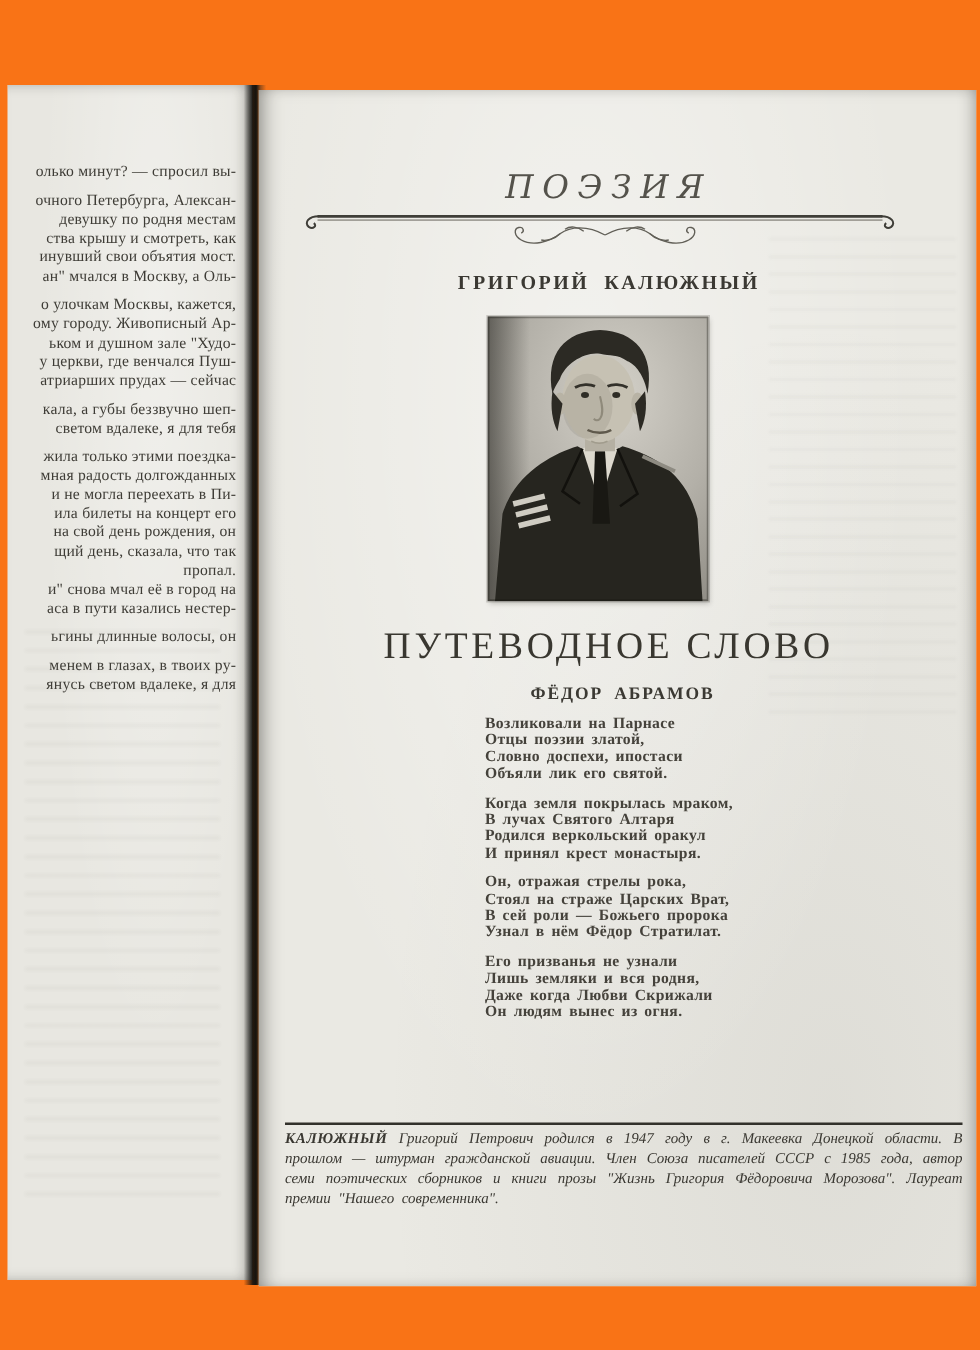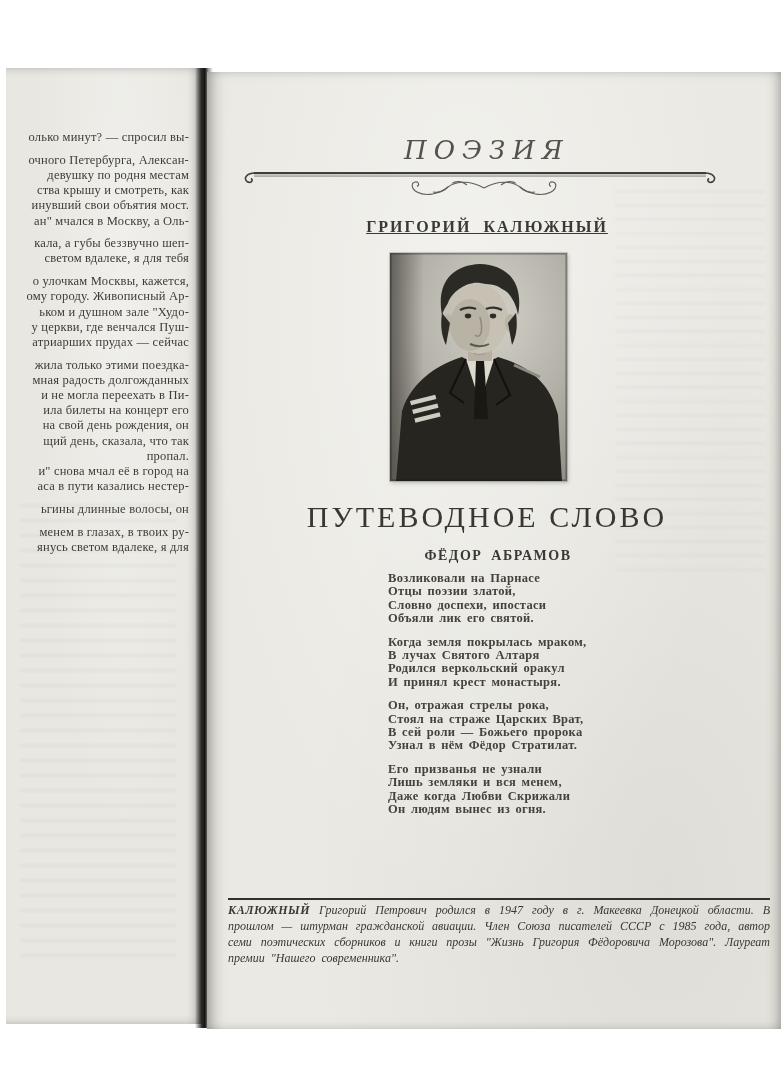--- a/index.html
+++ b/index.html
@@ -1,17 +1,17 @@
 <!DOCTYPE html>
 <html><head>
 <meta charset="utf-8">
 <style>
   html,body{margin:0;padding:0;background:#000;}
   body{width:784px;height:1080px;overflow:hidden;font-family:"Liberation Serif","DejaVu Serif",serif;}
-  .scan{position:relative;width:784px;height:1080px;background:#ffffff;overflow:hidden;}
+  .scan{position:relative;width:784px;height:1080px;background:#f97316;overflow:hidden;}
 
   
   .left-page{position:absolute;left:6px;top:68px;width:196px;height:956px;
     background:#e8e7e1;
     background-image:radial-gradient(ellipse at 60% 20%, rgba(255,255,255,.35) 0%, rgba(255,255,255,0) 55%);
     box-shadow:inset -7px 0 12px -4px rgba(25,24,20,.55);}
   .frag-col{position:absolute;top:62px;left:0;right:13px;text-align:right;
     font-size:12.5px;line-height:15.2px;color:#3e3c36;letter-spacing:.2px;}
   .frag{margin:0 0 7.5px 0;}
   .fline{display:block;white-space:nowrap;}
@@ -31,21 +31,21 @@
     background-image:radial-gradient(ellipse at 45% 25%, rgba(255,255,255,.4) 0%, rgba(255,255,255,0) 60%),
                      radial-gradient(ellipse at 80% 85%, rgba(120,118,108,.1) 0%, rgba(120,118,108,0) 55%);
     box-shadow:inset 10px 0 16px -8px rgba(25,24,20,.5), inset -9px 0 14px -9px rgba(25,24,20,.45);}
   .centered{position:absolute;left:0;width:560px;text-align:center;}
 
   .section-header{top:63px;font-style:italic;font-size:26px;letter-spacing:7px;
     color:#54524b;font-family:"DejaVu Serif","Liberation Serif",serif;}
   .rule-svg{position:absolute;left:34px;top:95px;}
   .flourish-svg{position:absolute;left:197px;top:106px;}
 
-  .author{top:146px;font-weight:bold;font-size:16px;letter-spacing:2px;word-spacing:6px;color:#3b3933;text-decoration:underline;}
+  .author{top:146px;font-weight:bold;font-size:16px;letter-spacing:2px;word-spacing:6px;color:#3b3933;}
 
   .photo{position:absolute;left:183px;top:181px;width:177px;height:228px;
     box-shadow:0 0 0 1px rgba(90,88,80,.25), 1px 2px 4px rgba(40,38,33,.25);}
   .photo svg{display:block;}
 
   .title{top:428px;margin:0;font-weight:normal;font-size:30px;letter-spacing:3px;color:#393730;}
   .dedication{top:476px;font-weight:bold;font-size:14px;letter-spacing:1.5px;word-spacing:4px;color:#3b3933;padding-left:11px;}
 
   .poem{position:absolute;left:181px;top:500px;color:#45423b;}
   .stanza{margin:0 0 10px 0;font-weight:bold;font-size:12.5px;line-height:13.4px;letter-spacing:.3px;word-spacing:2px;}
@@ -70,29 +70,29 @@
         <span class="fline">олько минут? — спросил вы-</span>
       </p>
       <p class="frag">
         <span class="fline">очного Петербурга, Алексан-</span>
         <span class="fline">девушку по родня местам</span>
         <span class="fline">ства крышу и смотреть, как</span>
         <span class="fline">инувший свои объятия мост.</span>
         <span class="fline">ан" мчался в Москву, а Оль-</span>
       </p>
       <p class="frag">
-        <span class="fline">кала, а губы беззвучно шеп-</span>
-        <span class="fline">светом вдалеке, я для тебя</span>
-      </p>
-      <p class="frag">
         <span class="fline">о улочкам Москвы, кажется,</span>
         <span class="fline">ому городу. Живописный Ар-</span>
         <span class="fline">ьком и душном зале "Худо-</span>
         <span class="fline">у церкви, где венчался Пуш-</span>
         <span class="fline">атриарших прудах — сейчас</span>
+      </p>
+      <p class="frag">
+        <span class="fline">кала, а губы беззвучно шеп-</span>
+        <span class="fline">светом вдалеке, я для тебя</span>
       </p>
       <p class="frag">
         <span class="fline">жила только этими поездка-</span>
         <span class="fline">мная радость долгожданных</span>
         <span class="fline">и не могла переехать в Пи-</span>
         <span class="fline">ила билеты на концерт его</span>
         <span class="fline">на свой день рождения, он</span>
         <span class="fline">щий день, сказала, что так</span>
         <span class="fline">пропал.</span>
         <span class="fline">и" снова мчал её в город на</span>
@@ -209,21 +209,21 @@
         <span class="pline">И принял крест монастыря.</span>
       </p>
       <p class="stanza">
         <span class="pline">Он, отражая стрелы рока,</span>
         <span class="pline">Стоял на страже Царских Врат,</span>
         <span class="pline">В сей роли — Божьего пророка</span>
         <span class="pline">Узнал в нём Фёдор Стратилат.</span>
       </p>
       <p class="stanza">
         <span class="pline">Его призванья не узнали</span>
-        <span class="pline">Лишь земляки и вся менем,</span>
+        <span class="pline">Лишь земляки и вся родня,</span>
         <span class="pline">Даже когда Любви Скрижали</span>
         <span class="pline">Он людям вынес из огня.</span>
       </p>
     </div>
 
     <div class="bio-rule"></div>
     <p class="bio">
       <span class="bio-name">КАЛЮЖНЫЙ</span>
       <span>Григорий Петрович родился в 1947 году в г. Макеевка Донецкой области. В прошлом — штурман гражданской авиации. Член Союза писателей СССР с 1985 года, автор семи поэтических сборников и книги прозы "Жизнь Григория Фёдоровича Морозова". Лауреат премии "Нашего современника".</span>
     </p>

